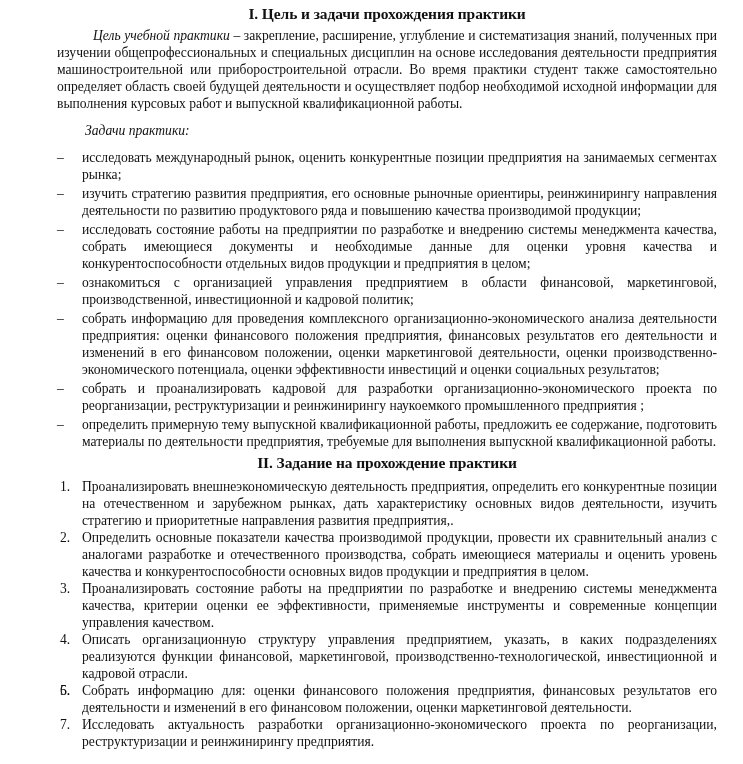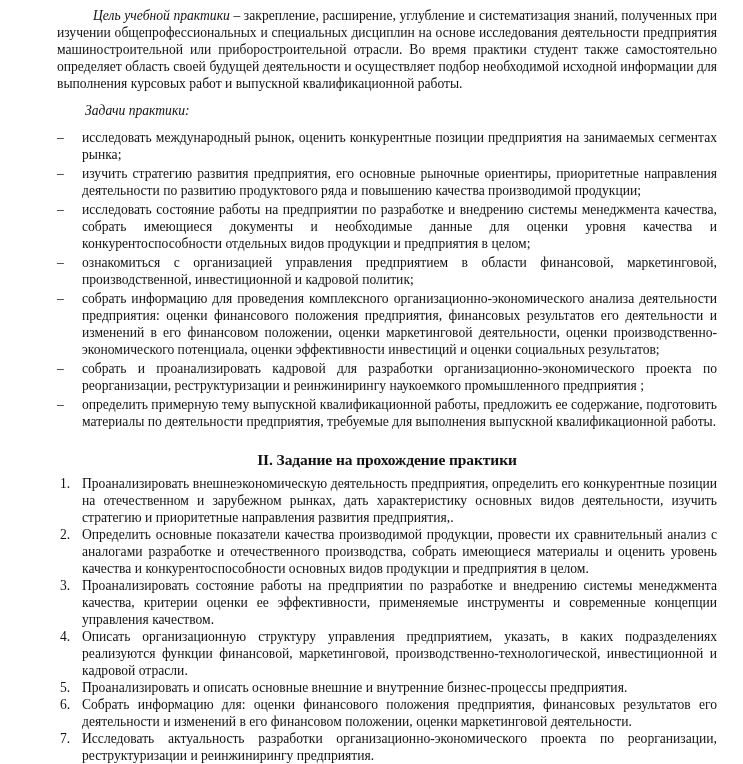--- a/index.html
+++ b/index.html
@@ -56,21 +56,21 @@
     text-align: justify;
     margin: 0 0 2px 0;
   }
   ul.tasks li .dash {
     position: absolute;
     left: 0;
     top: 0;
     width: 12px;
   }
   h1.section-title.second {
-    margin-top: 20px;
+    margin-top: 3px;
   }
   ol.assignments {
     list-style: none;
     margin: 5px 0 0 0;
     padding: 0;
   }
   ol.assignments li {
     position: relative;
     padding-left: 25px;
     text-align: justify;
@@ -80,40 +80,41 @@
     position: absolute;
     left: 3px;
     top: 0;
   }
 </style>
 </head>
 <body>
 
 <div class="page">
 
+  <h1 class="section-title">I. Цель и задачи прохождения практики</h1>
 
   <p class="intro"><em>Цель учебной практики</em><span> – закрепление, расширение, углубление и систематизация знаний, полученных при изучении общепрофессиональных и специальных дисциплин на основе исследования деятельности предприятия машиностроительной или приборостроительной отрасли. Во время практики студент также самостоятельно определяет область своей будущей деятельности и осуществляет подбор необходимой исходной информации для выполнения курсовых работ и выпускной квалификационной работы.</span></p>
 
   <div class="tasks-label">Задачи практики:</div>
 
   <ul class="tasks">
     <li><span class="dash">–</span><span>исследовать международный рынок, оценить конкурентные позиции предприятия на занимаемых сегментах рынка;</span></li>
-    <li><span class="dash">–</span><span>изучить стратегию развития предприятия, его основные рыночные ориентиры, приоритетные направления деятельности по развитию продуктового ряда и повышению качества производимой продукции;</span></li>
+    <li><span class="dash">–</span><span>изучить стратегию развития предприятия, его основные рыночные ориентиры, реинжинирингу направления деятельности по развитию продуктового ряда и повышению качества производимой продукции;</span></li>
     <li><span class="dash">–</span><span>исследовать состояние работы на предприятии по разработке и внедрению системы менеджмента качества, собрать имеющиеся документы и необходимые данные для оценки уровня качества и конкурентоспособности отдельных видов продукции и предприятия в целом;</span></li>
     <li><span class="dash">–</span><span>ознакомиться с организацией управления предприятием в области финансовой, маркетинговой, производственной, инвестиционной и кадровой политик;</span></li>
     <li><span class="dash">–</span><span>собрать информацию для проведения комплексного организационно-экономического анализа деятельности предприятия: оценки финансового положения предприятия, финансовых результатов его деятельности и изменений в его финансовом положении, оценки маркетинговой деятельности, оценки производственно-экономического потенциала, оценки эффективности инвестиций и оценки социальных результатов;</span></li>
     <li><span class="dash">–</span><span>собрать и проанализировать кадровой для разработки организационно-экономического проекта по реорганизации, реструктуризации и реинжинирингу наукоемкого промышленного предприятия ;</span></li>
     <li><span class="dash">–</span><span>определить примерную тему выпускной квалификационной работы, предложить ее содержание, подготовить материалы по деятельности предприятия, требуемые для выполнения выпускной квалификационной работы.</span></li>
   </ul>
 
   <h1 class="section-title second">II. Задание на прохождение практики</h1>
 
   <ol class="assignments">
     <li><span class="num">1.</span><span>Проанализировать  внешнеэкономическую деятельность предприятия,  определить его конкурентные позиции на отечественном и зарубежном рынках,  дать характеристику основных видов деятельности, изучить стратегию и приоритетные направления развития предприятия,.</span></li>
     <li><span class="num">2.</span><span>Определить основные показатели качества производимой продукции, провести их сравнительный анализ с аналогами разработке и отечественного производства, собрать имеющиеся материалы и оценить уровень качества и конкурентоспособности основных видов продукции и предприятия в целом.</span></li>
     <li><span class="num">3.</span><span>Проанализировать состояние работы на предприятии по разработке и внедрению системы менеджмента качества, критерии оценки ее эффективности, применяемые инструменты и современные концепции управления качеством.</span></li>
     <li><span class="num">4.</span><span>Описать организационную структуру управления предприятием, указать, в каких подразделениях реализуются функции финансовой, маркетинговой, производственно-технологической, инвестиционной и кадровой отрасли.</span></li>
-    <li><span class="num">5.</span><span>Проанализировать и описать основные внешние и внутренние бизнес-процессы предприятия.</span></li>
+    <li><span class="num">5.</span></li>
     <li><span class="num">6.</span><span>Собрать информацию для: оценки финансового положения предприятия, финансовых результатов его деятельности и изменений в его финансовом положении, оценки маркетинговой деятельности.</span></li>
     <li><span class="num">7.</span><span>Исследовать актуальность разработки организационно-экономического проекта по реорганизации, реструктуризации и реинжинирингу предприятия.</span></li>
   </ol>
 
 </div>
 
 </body></html>

